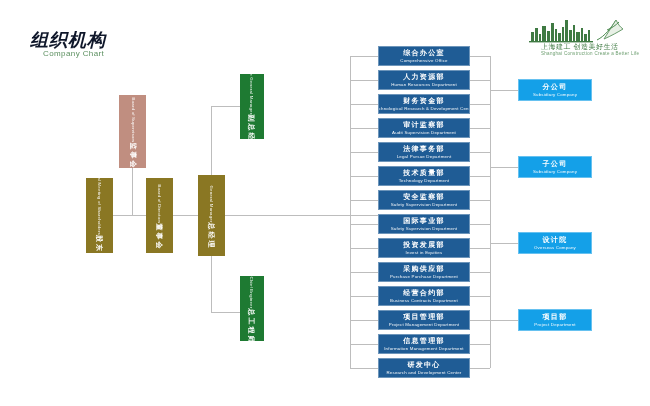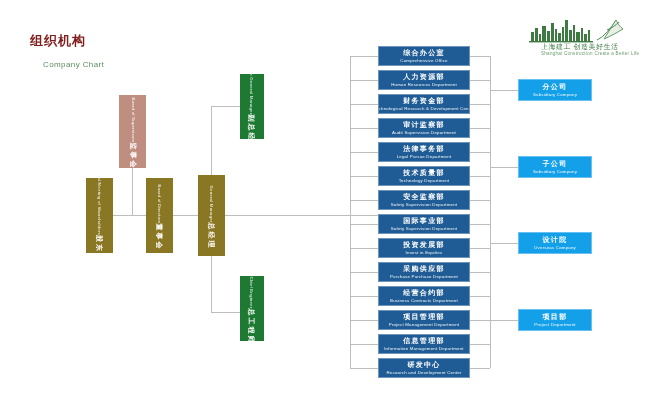--- a/index.html
+++ b/index.html
@@ -7,22 +7,22 @@
     width:650px;height:406px;
     background:#ffffff;
     font-family:"Liberation Sans", sans-serif;
     overflow:hidden;
     position:relative;
   }
   #chart{position:absolute;left:0;top:0;width:650px;height:406px;}
 
   
   .title-block{position:absolute;left:30px;top:33px;}
-  .title-cn{font-size:13px;color:#7f1d1d;letter-spacing:1px;line-height:15px;font-weight:bold;}
-  .title-en{font-size:8px;color:#5b8f5f;letter-spacing:.4px;margin-left:13px;margin-top:12px;}
+  .title-cn{font-size:18px;color:#0f172a;letter-spacing:1px;line-height:15px;font-weight:bold;font-style:italic;}
+  .title-en{font-size:8px;color:#5b8f5f;letter-spacing:.4px;margin-left:13px;margin-top:1px;}
 
   
   .logo{position:absolute;left:519px;top:16px;width:118px;height:44px;}
   .logo svg{display:block;}
   .logo-cn{position:absolute;left:22px;top:26px;font-size:7px;color:#3f7a43;letter-spacing:.5px;white-space:nowrap;}
   .logo-en{position:absolute;left:22px;top:35px;font-size:4.5px;color:#6a9c6d;letter-spacing:.3px;white-space:nowrap;}
 
   
   .node{position:absolute;box-sizing:border-box;display:flex;
         flex-direction:column;align-items:center;justify-content:center;

